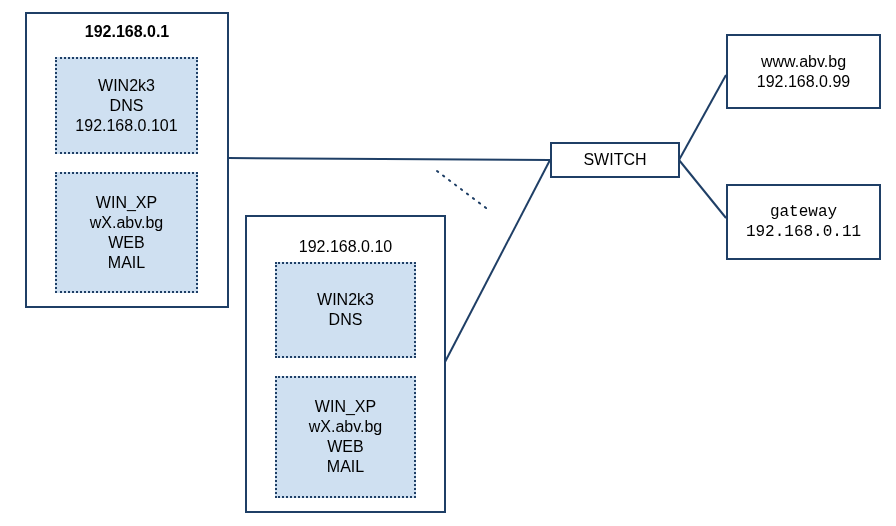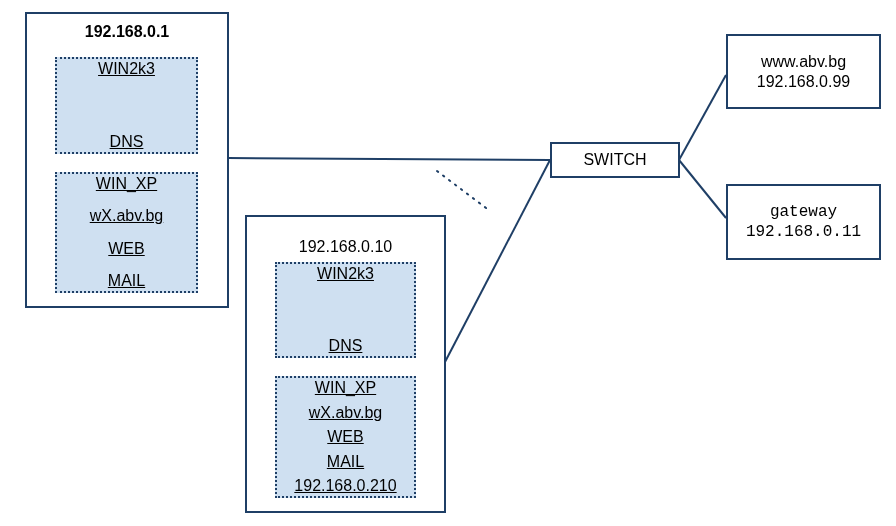--- a/index.html
+++ b/index.html
@@ -1,18 +1,18 @@
 <!DOCTYPE html>
 <html><head>
 <meta charset="utf-8">
 <style>
   html,body{margin:0;padding:0;background:#ffffff;}
   body{width:896px;height:526px;position:relative;overflow:hidden;font-family:"Liberation Sans",sans-serif;color:#000;}
   .box{position:absolute;box-sizing:border-box;border:2px solid #1f3f66;background:#fff;}
-  .inner{position:absolute;box-sizing:border-box;border:2px dotted #1f3f66;background:#cfe0f1;display:flex;flex-direction:column;justify-content:space-between;align-items:center;text-align:center;font-size:16px;line-height:20px;text-decoration:underline;}
+  .inner{position:absolute;box-sizing:border-box;border:2px dotted #1f3f66;background:#cfe0f1;display:flex;flex-direction:column;justify-content:center;align-items:center;text-align:center;font-size:16px;line-height:20px;}
   .title{position:absolute;left:0;right:0;text-align:center;font-size:16px;line-height:20px;}
   .node{position:absolute;box-sizing:border-box;border:2px solid #1f3f66;background:#fff;display:flex;flex-direction:column;justify-content:center;align-items:center;font-size:16px;line-height:20px;text-align:center;}
   svg{position:absolute;left:0;top:0;}
 </style>
 </head>
 <body>
 
 <svg width="896" height="526">
   <g stroke="#1f3f66" stroke-width="2" fill="none">
     <line x1="197" y1="105" x2="228" y2="158"></line>
@@ -26,41 +26,41 @@
   </g>
   <line x1="437" y1="171" x2="490" y2="211" stroke="#1f3f66" stroke-width="2" stroke-dasharray="1.5 6" stroke-linecap="round"></line>
 </svg>
 
 <div class="box" style="left:25px;top:12px;width:204px;height:296px;">
   <div class="title" style="top:8px;font-weight:bold;">192.168.0.1</div>
 </div>
 <div class="inner" style="left:55px;top:57px;width:143px;height:97px;">
   <span>WIN2k3</span>
   <span>DNS</span>
+  <span>192.168.0.101</span>
 </div>
 <div class="inner" style="left:55px;top:172px;width:143px;height:121px;">
   <span>WIN_XP</span>
   <span>wX.abv.bg</span>
   <span>WEB</span>
   <span>MAIL</span>
 </div>
 
 <div class="box" style="left:245px;top:215px;width:201px;height:298px;">
   <div class="title" style="top:20px;">192.168.0.10</div>
 </div>
 <div class="inner" style="left:275px;top:262px;width:141px;height:96px;">
   <span>WIN2k3</span>
   <span>DNS</span>
 </div>
 <div class="inner" style="left:275px;top:376px;width:141px;height:122px;">
   <span>WIN_XP</span>
   <span>wX.abv.bg</span>
   <span>WEB</span>
   <span>MAIL</span>
-  <span>192.168.0.210</span>
 </div>
 
 <div class="node" style="left:550px;top:142px;width:130px;height:36px;">
   <span>SWITCH</span>
 </div>
 
 <div class="node" style="left:726px;top:34px;width:155px;height:75px;">
   <span>www.abv.bg</span>
   <span>192.168.0.99</span>
 </div>

